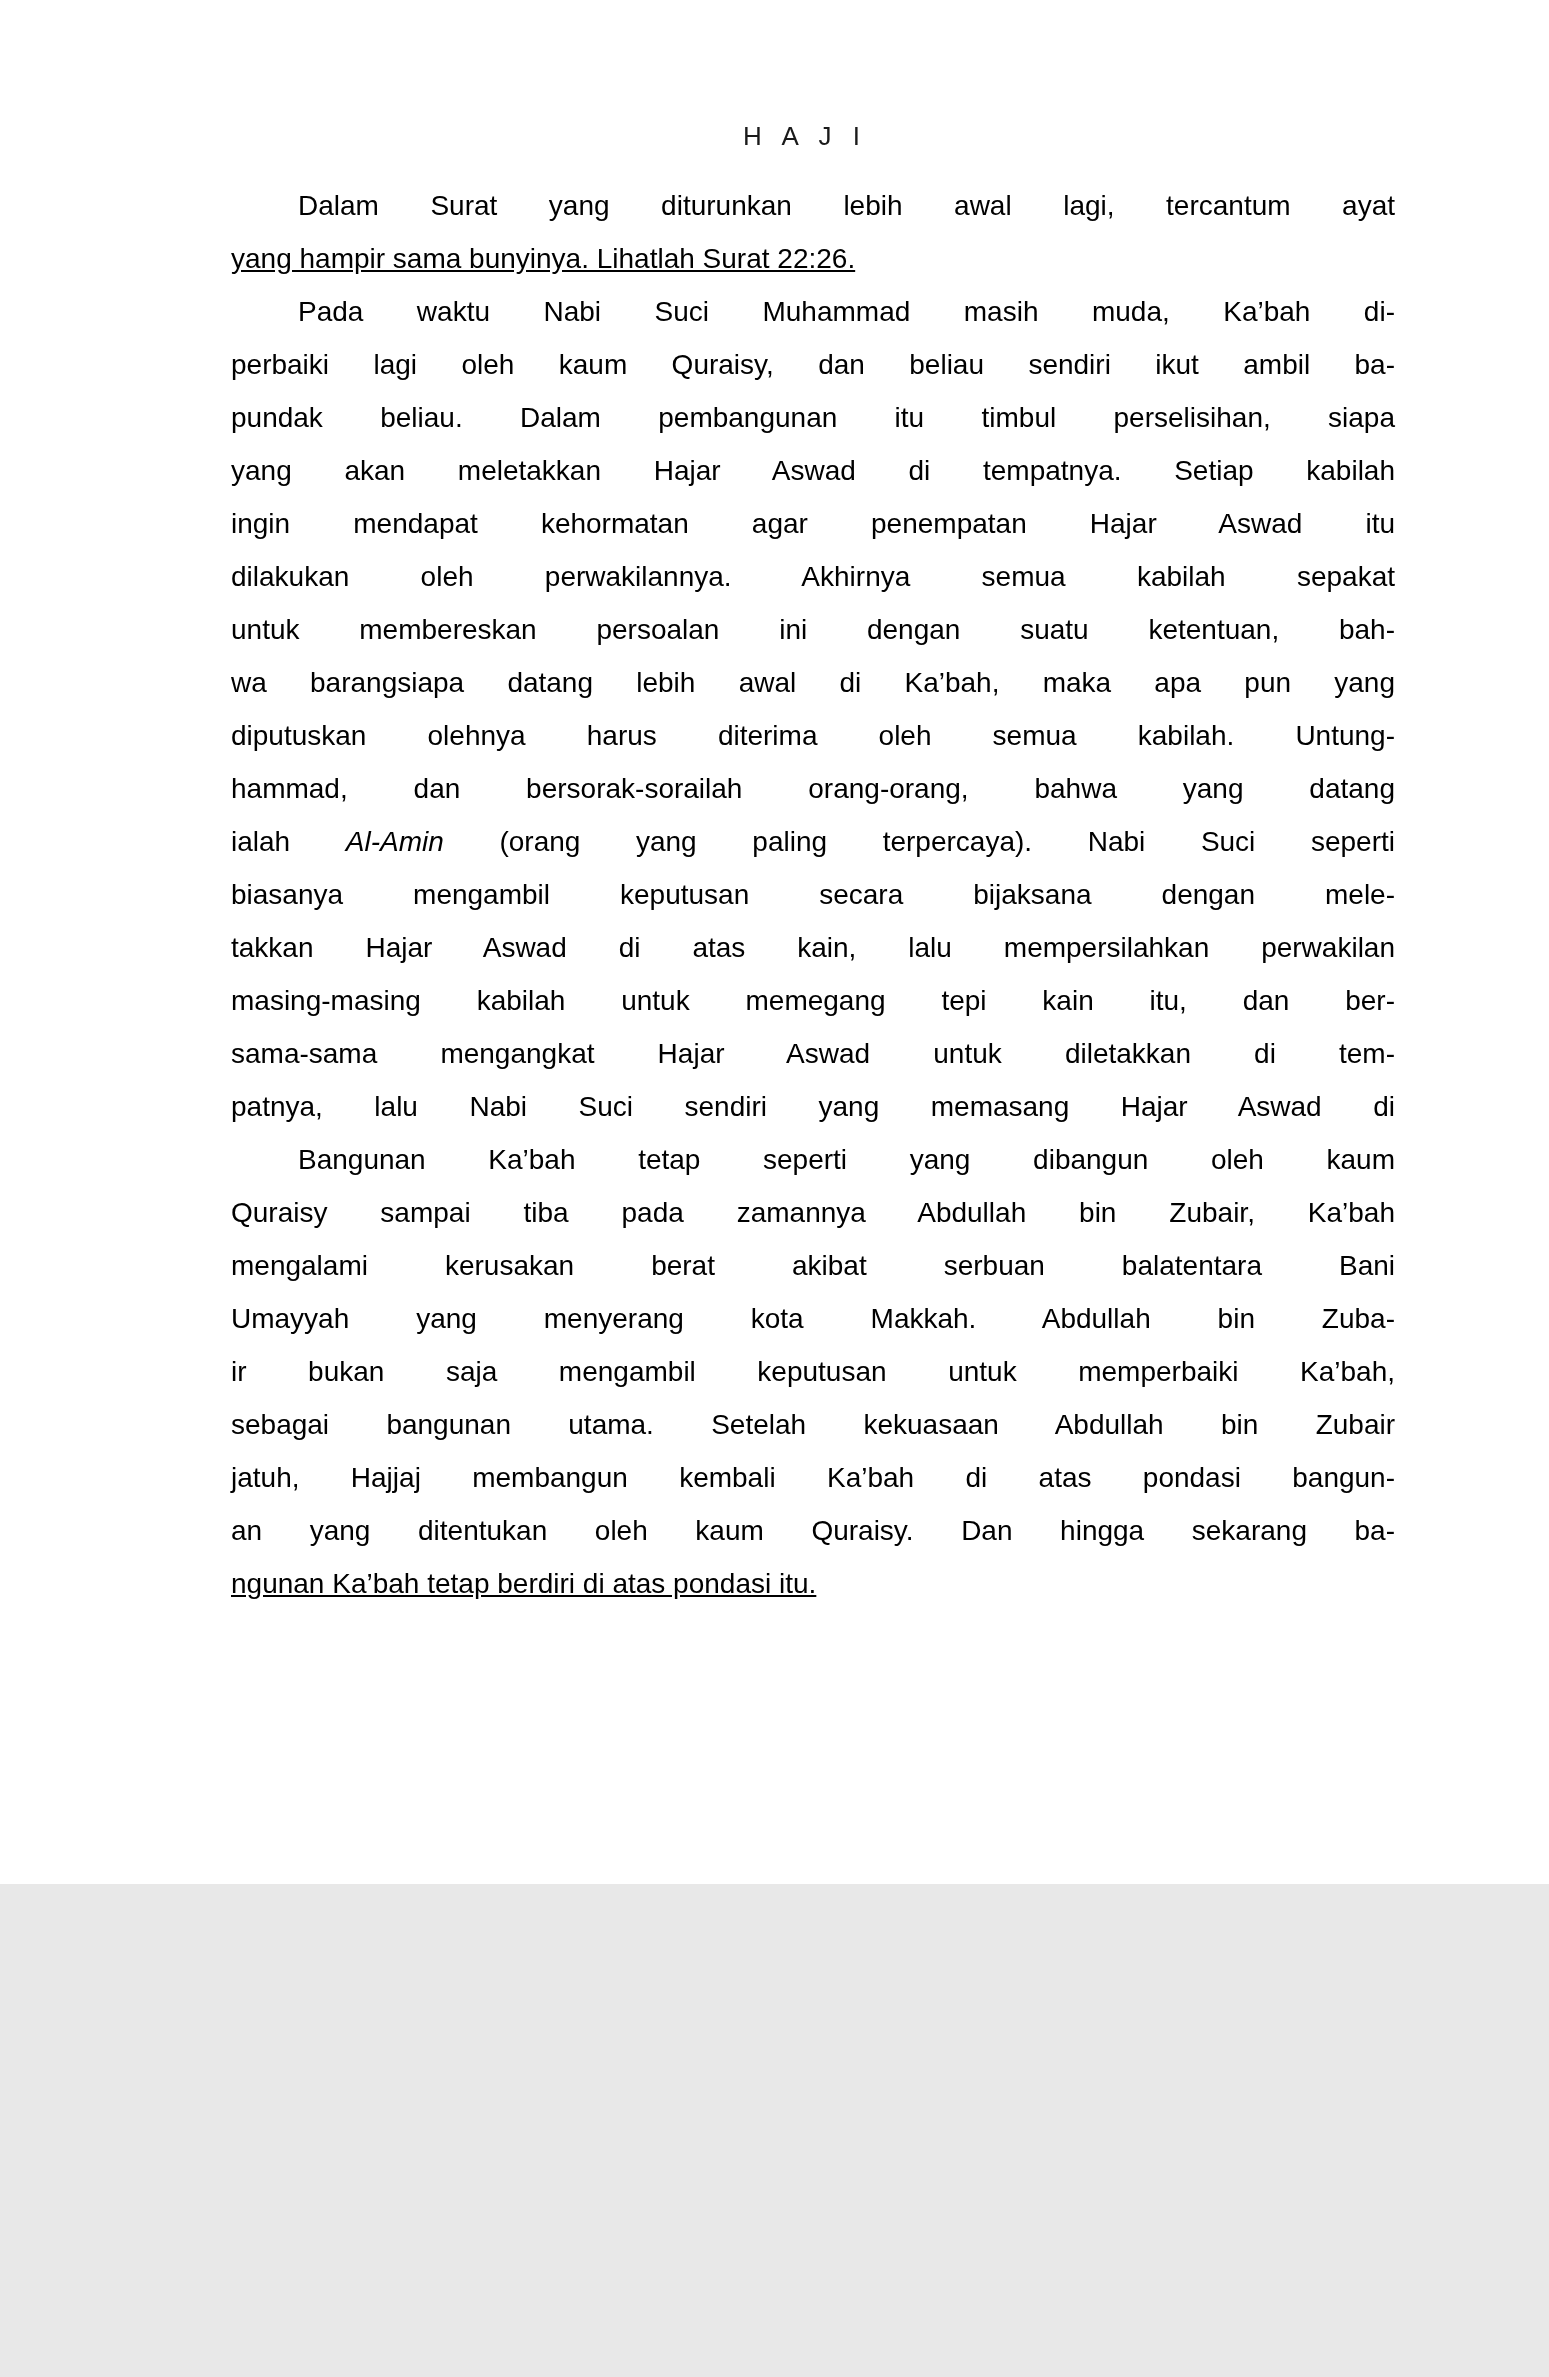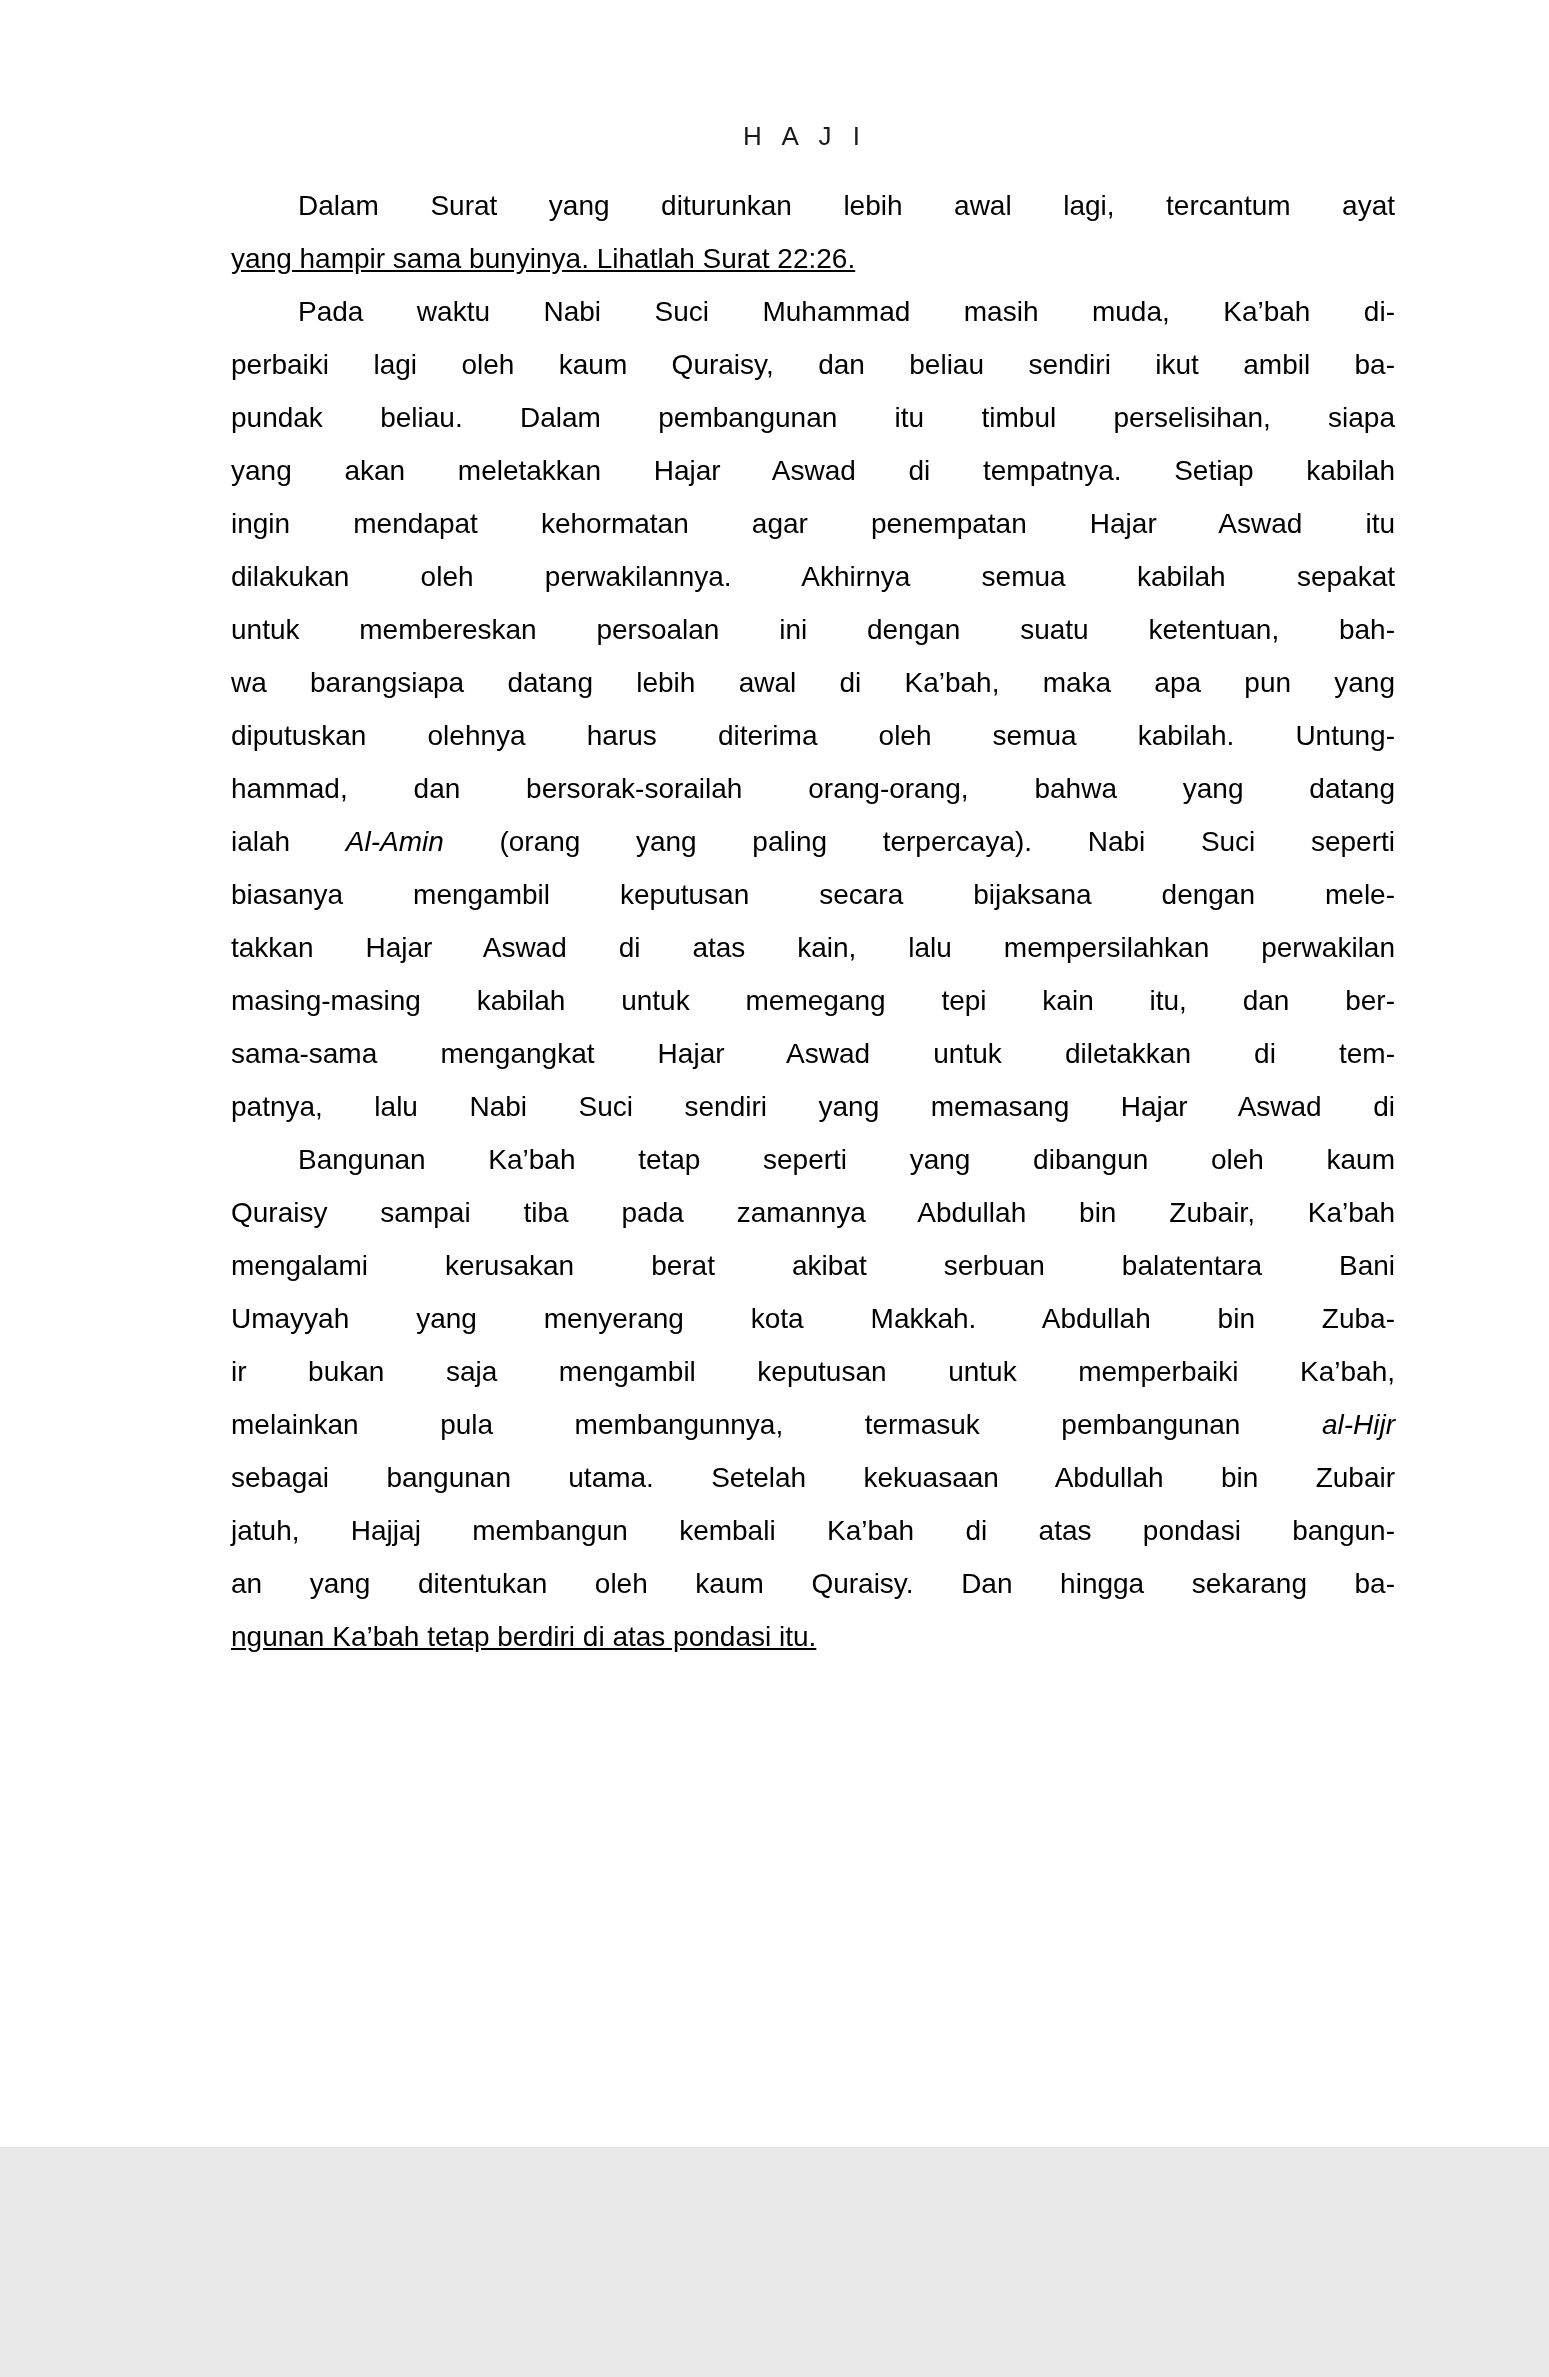--- a/index.html
+++ b/index.html
@@ -3,21 +3,21 @@
 <meta charset="utf-8">
 <style>
   html, body {
     margin: 0;
     padding: 0;
     background: #e8e8e8;
   }
   .page {
     position: relative;
     width: 1549px;
-    height: 2147px;
+    height: 1884px;
     margin: 0 auto;
     background: #ffffff;
     color: #000000;
     font-family: "Liberation Sans", sans-serif;
     overflow: hidden;
   }
   .running-header {
     position: absolute;
     top: 121px;
     left: 223px;
@@ -91,21 +91,20 @@
         <div class="line"><span>masing-masing kabilah untuk memegang tepi kain itu, dan ber-</span></div>
         <div class="line"><span>sama-sama mengangkat Hajar Aswad untuk diletakkan di tem-</span></div>
         <div class="line"><span>patnya, lalu Nabi Suci sendiri yang memasang Hajar Aswad di</span></div>
       </div>
       <div class="paragraph">
         <div class="line indent"><span>Bangunan Ka’bah tetap seperti yang dibangun oleh kaum</span></div>
         <div class="line"><span>Quraisy sampai tiba pada zamannya Abdullah bin Zubair, Ka’bah</span></div>
         <div class="line"><span>mengalami kerusakan berat akibat serbuan balatentara Bani</span></div>
         <div class="line"><span>Umayyah yang menyerang kota Makkah. Abdullah bin Zuba-</span></div>
         <div class="line"><span>ir bukan saja mengambil keputusan untuk memperbaiki Ka’bah,</span></div>
-        <div class="line"><span>melainkan pula membangunnya, termasuk pembangunan </span><span class="italic">al-Hijr</span></div>
         <div class="line"><span>sebagai bangunan utama. Setelah kekuasaan Abdullah bin Zubair</span></div>
         <div class="line"><span>jatuh, Hajjaj membangun kembali Ka’bah di atas pondasi bangun-</span></div>
         <div class="line"><span>an yang ditentukan oleh kaum Quraisy. Dan hingga sekarang ba-</span></div>
         <div class="line last"><span>ngunan Ka’bah tetap berdiri di atas pondasi itu.</span></div>
       </div>
     </div>
 
   <div class="page-number">521</div>
 </div>
 

